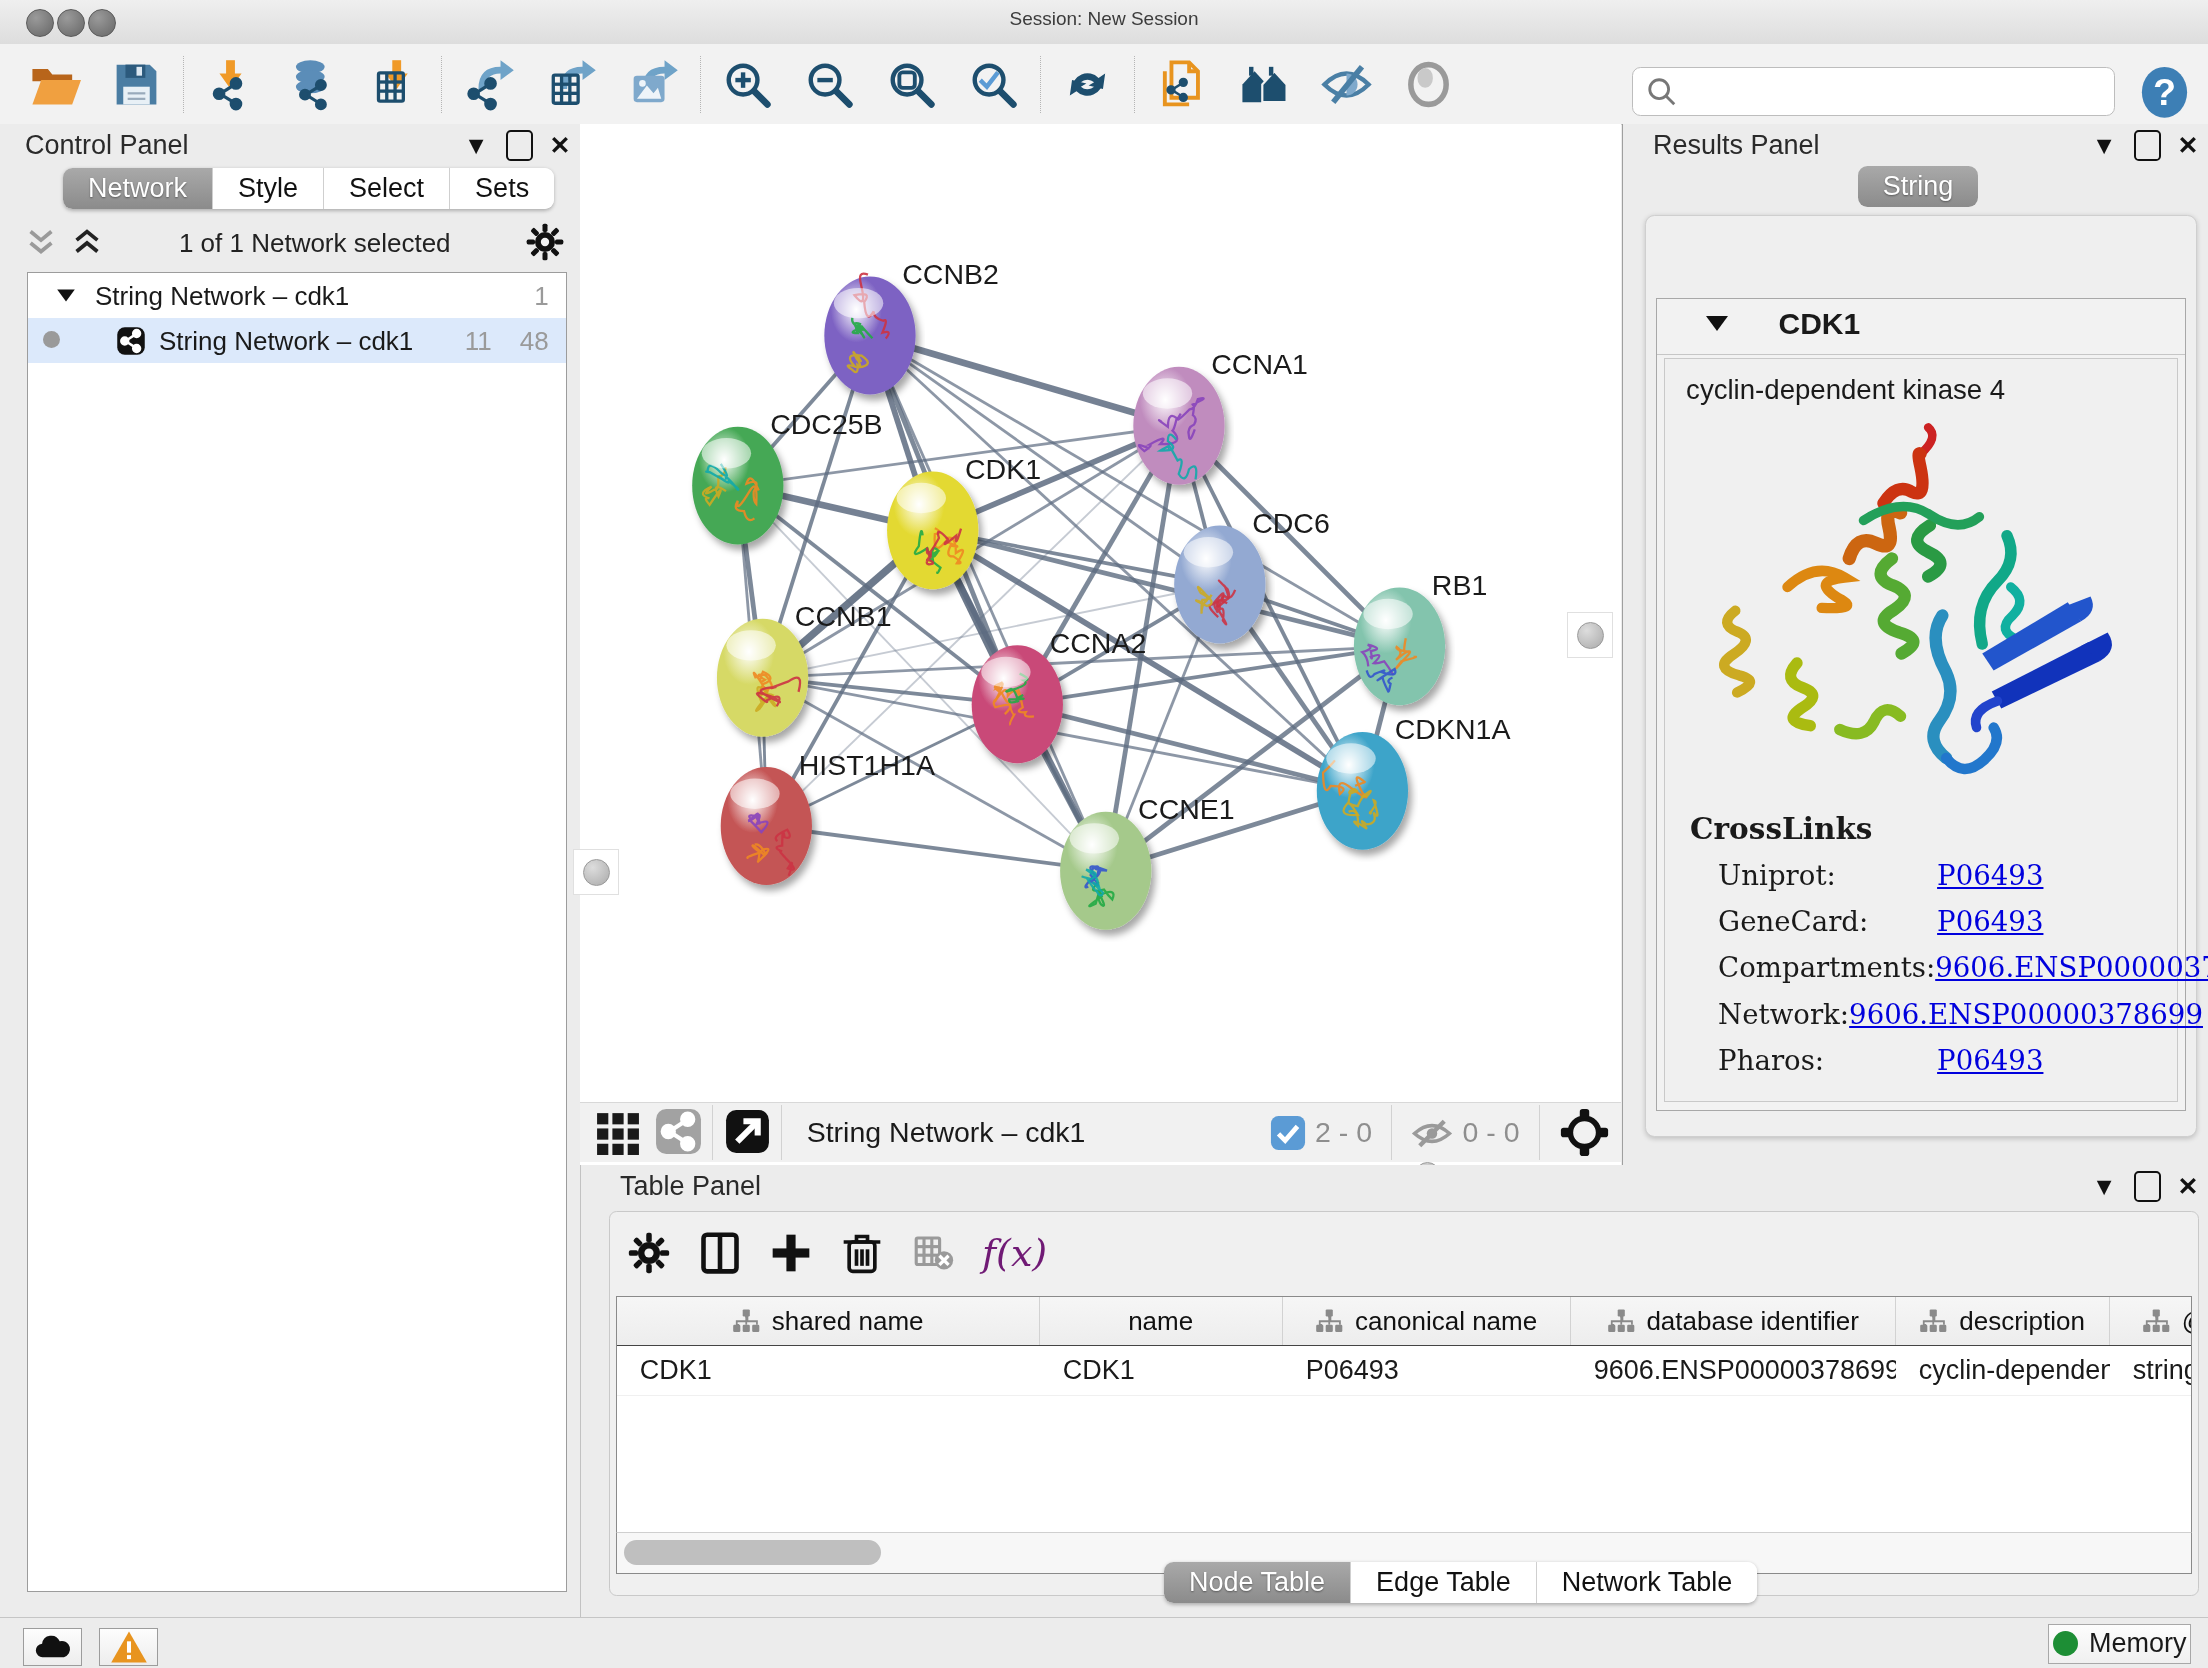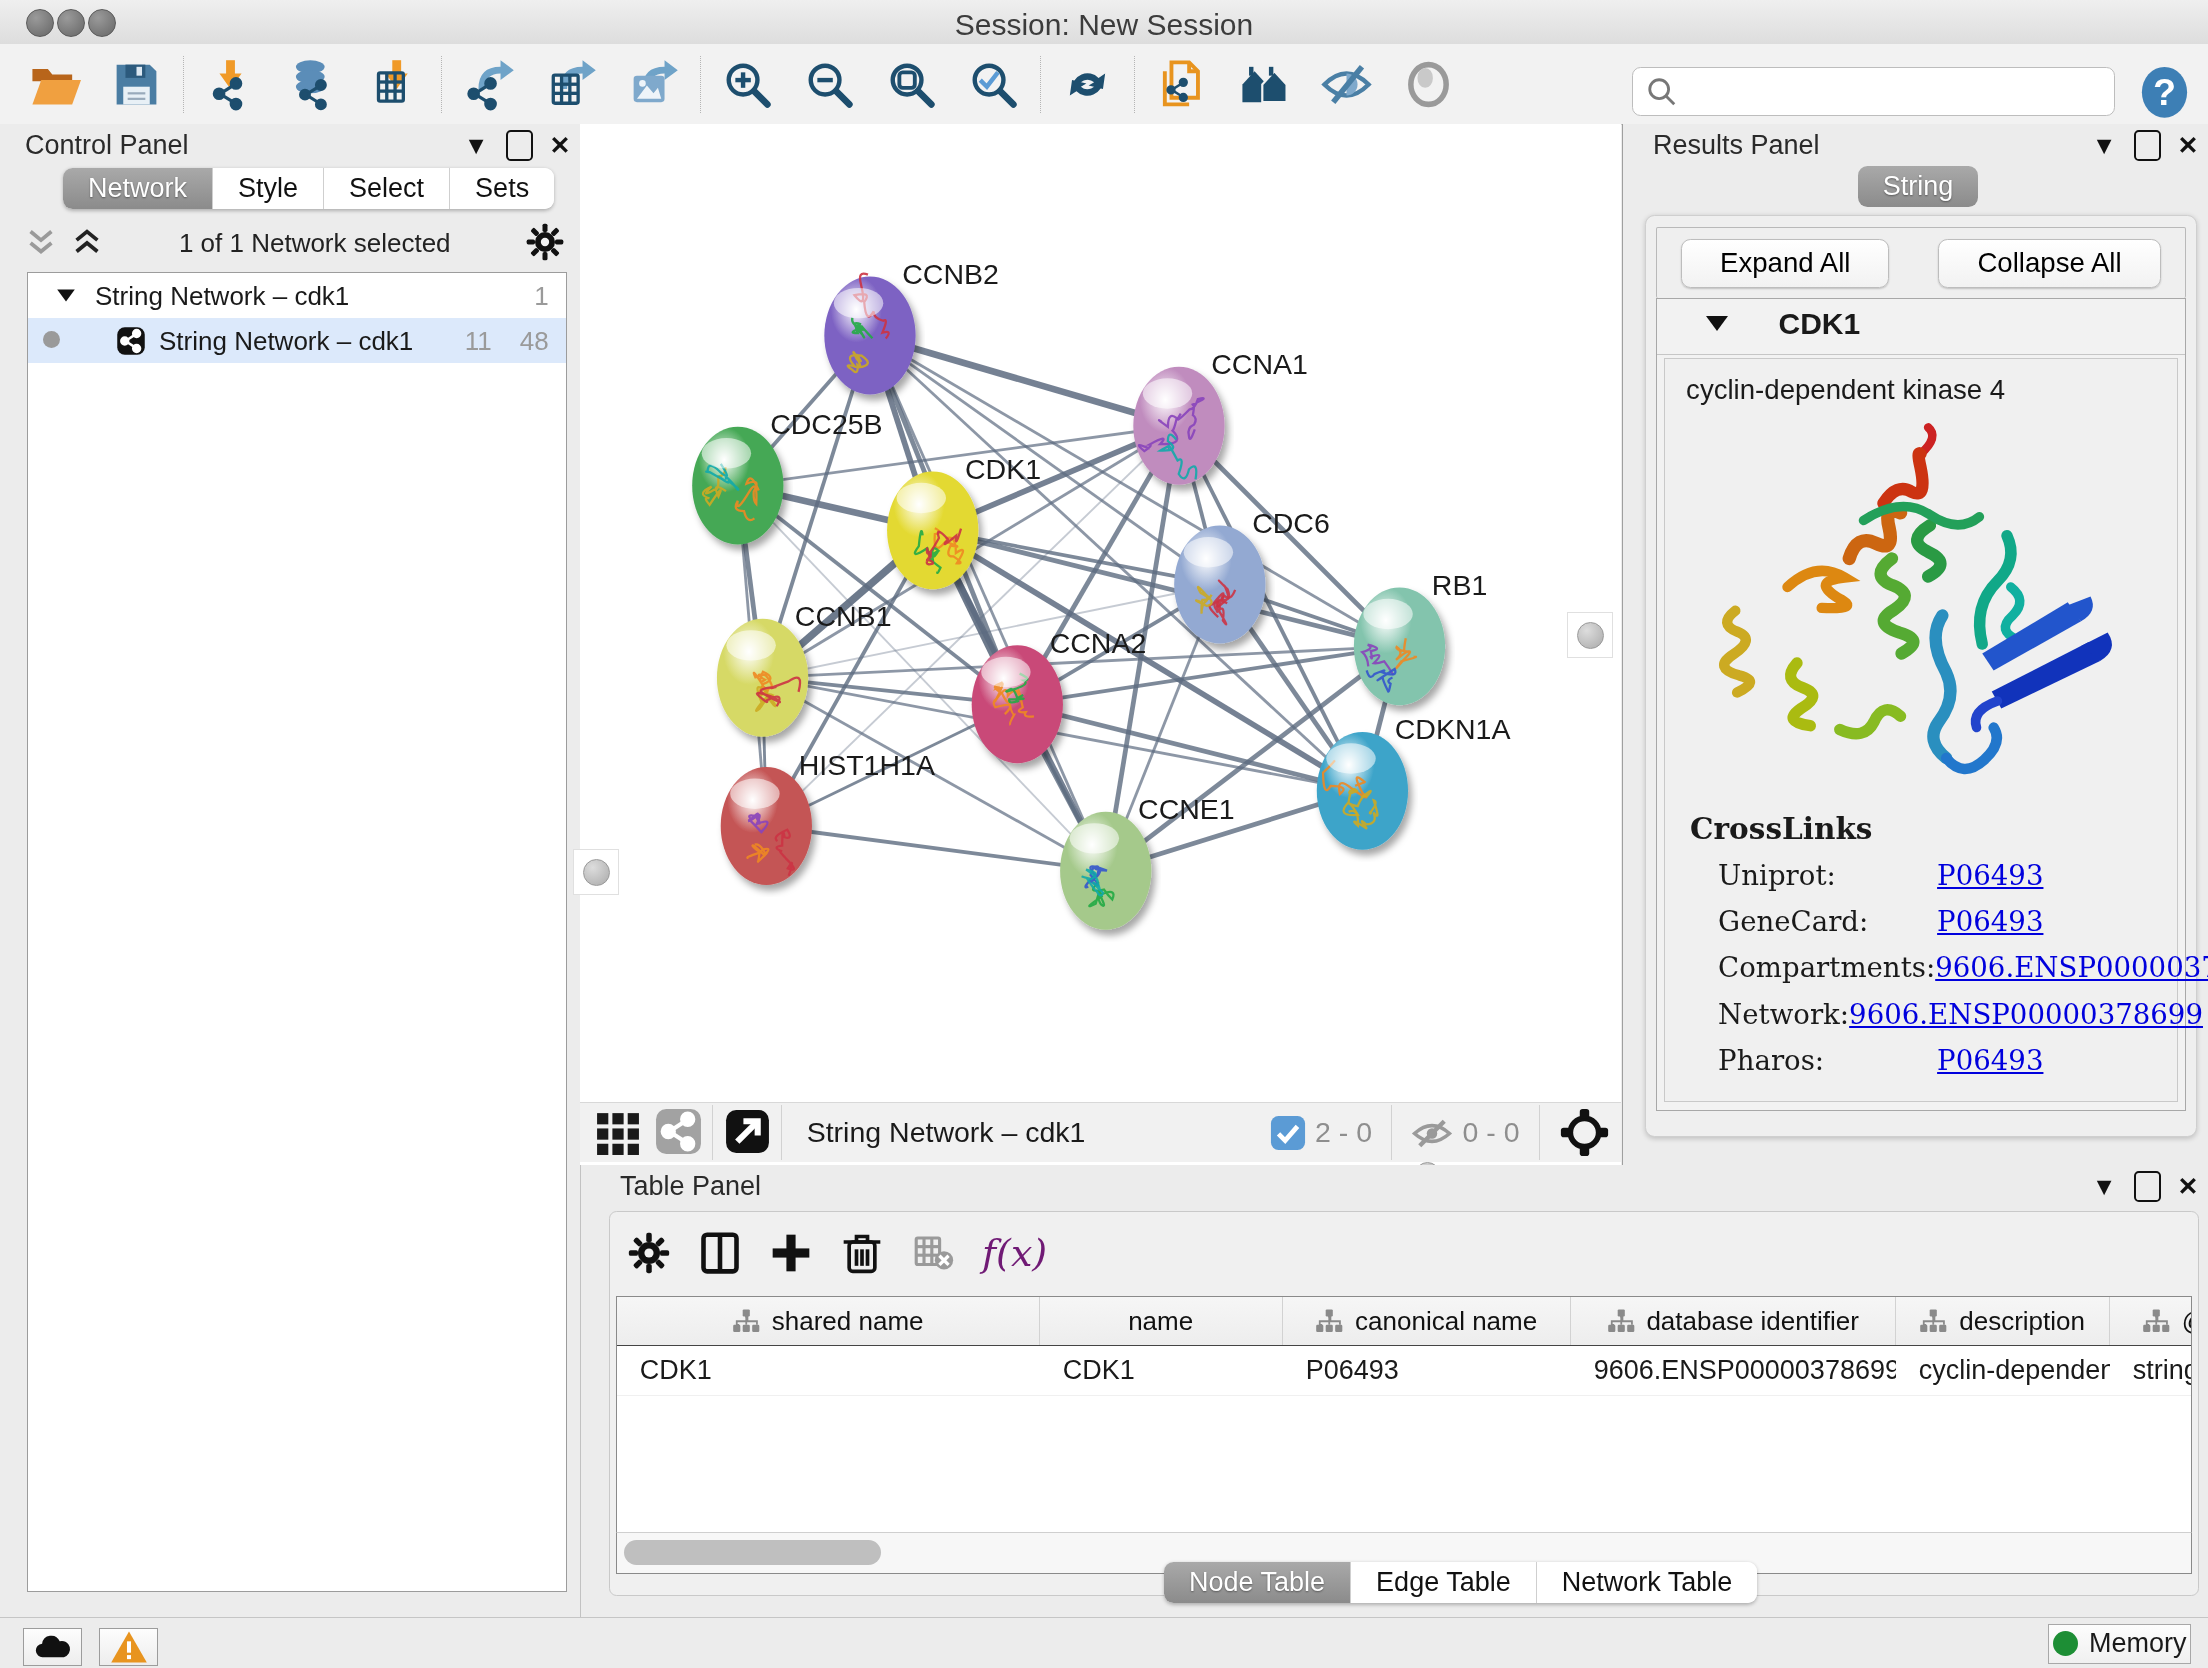--- a/index.html
+++ b/index.html
@@ -2,21 +2,21 @@
 <html style="font-size:15px"><head>
 <meta charset="utf-8">
 <style>
   html,body{margin:0;padding:0;background:#888;}
   .app{position:relative;width:2208px;height:1668px;background:#ececec;overflow:hidden;
        font-family:"Liberation Sans",sans-serif;color:#1a1a1a;}
   
   .titlebar{position:absolute;left:0;top:0;width:2208px;height:44px;
     background:linear-gradient(#efefef,#dddddd);border-bottom:1px solid #b6b6b6;}
   .titlebar .title{position:absolute;left:0;right:0;top:7.6px;text-align:center;
-    font-size:30px;color:#3c3c3c;}
+    font-size:19px;color:#3c3c3c;}
   .tlight{position:absolute;top:8.6px;width:26px;height:26px;border-radius:50%;
     background:radial-gradient(circle at 35% 30%,#9a9a9a,#666);border:1px solid #5a5a5a;}
   
   .toolbar{position:absolute;left:0;top:44px;width:2208px;height:80px;background:#f2f2f2;
     border-bottom:1px solid #c9c9c9;display:flex;align-items:center;}
   .tb-btn{width:82px;height:65px;display:flex;align-items:center;justify-content:center;}
   .tb-btn svg{width:53px;height:53px;}
   .tb-sep{width:0;height:57px;border-left:1.9px dotted #b5b5b5;margin:0 5.7px;}
   .searchbox{position:absolute;right:93px;top:23px;width:483px;height:49px;background:#fff;
     border:1.9px solid #bdbdbd;border-radius:8.6px;display:flex;align-items:center;padding-left:13.3px;box-sizing:border-box;}
@@ -686,24 +686,20 @@
       <div class="picons">
         <span class="picon">▼</span>
         <span class="floatbox"></span>
         <span class="picon" style="font-weight:bold;">✕</span>
       </div>
     </div>
     <div class="res-tab">
         <span class="seg sel single">String</span>
       </div>
     <div class="res-card">
-      <div class="res-buttons">
-        <button class="btn">Expand All</button>
-        <button class="btn">Collapse All</button>
-      </div>
       <div class="res-inner">
         <div class="gene-head">
           <span class="tri tri-down"></span>
           <span class="gname">CDK1</span>
         </div>
         <div class="gene-body">
           <div class="gene-desc">cyclin-dependent kinase 4</div>
           <svg class="structure" width="447" height="380" viewBox="0 0 470 400">
             <g fill="none" stroke-linecap="round">
               <path d="M235 40 q20 -18 8 -28" stroke="#cc2222" stroke-width="9"></path>

